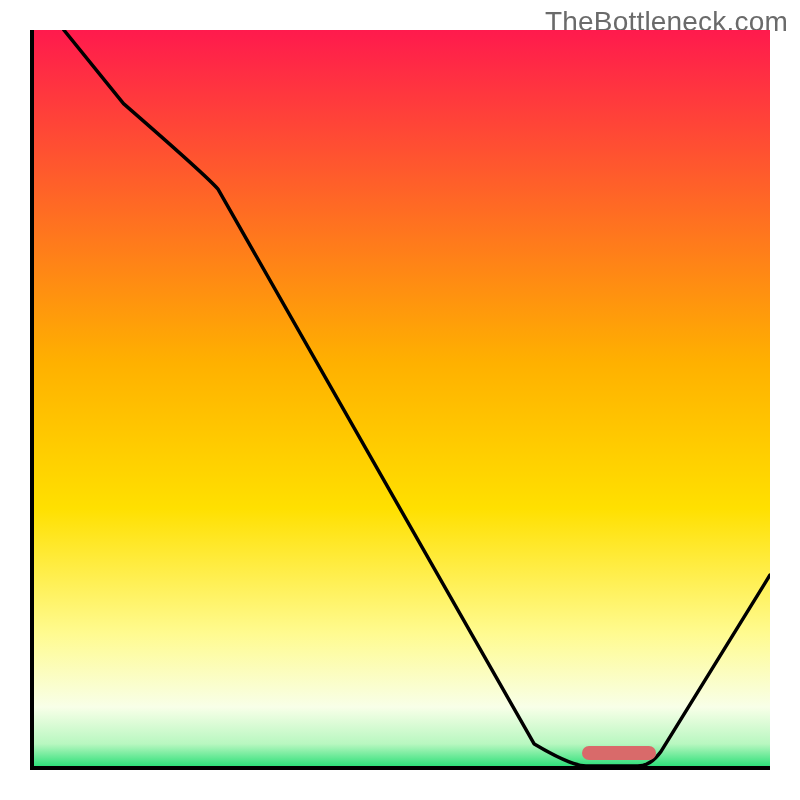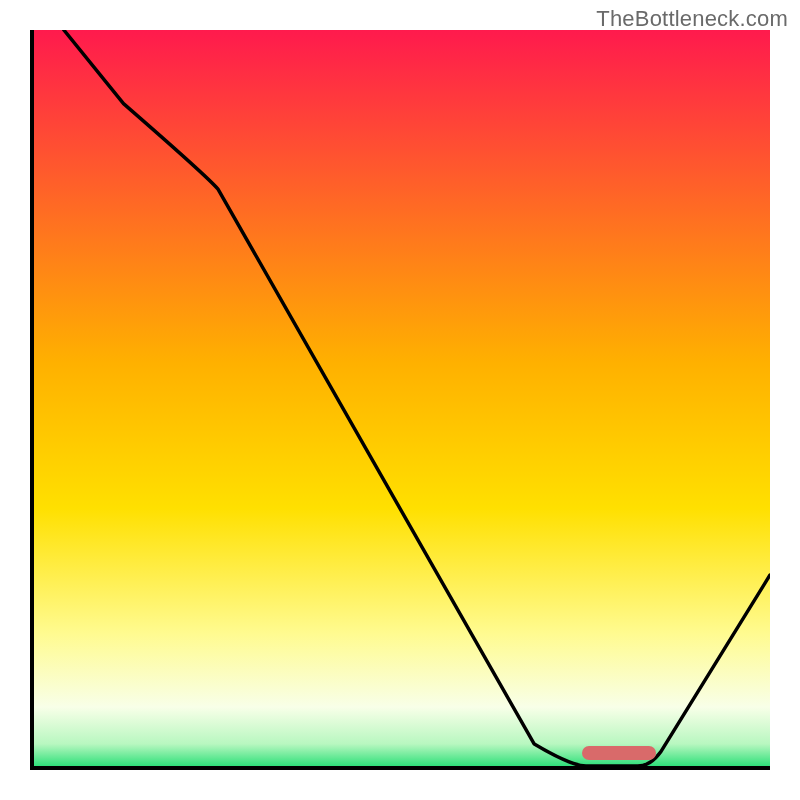--- a/index.html
+++ b/index.html
@@ -13,21 +13,21 @@
   }
   .container {
     position: relative;
     width: 800px;
     height: 800px;
   }
   .watermark {
     position: absolute;
     top: 6px;
     right: 12px;
-    font-size: 22px;
+    font-size: 28px;
     color: #6a6a6a;
     font-weight: 400;
     letter-spacing: 0.2px;
   }
   .plot-area {
     position: absolute;
     left: 30px;
     top: 30px;
     width: 740px;
     height: 740px;

